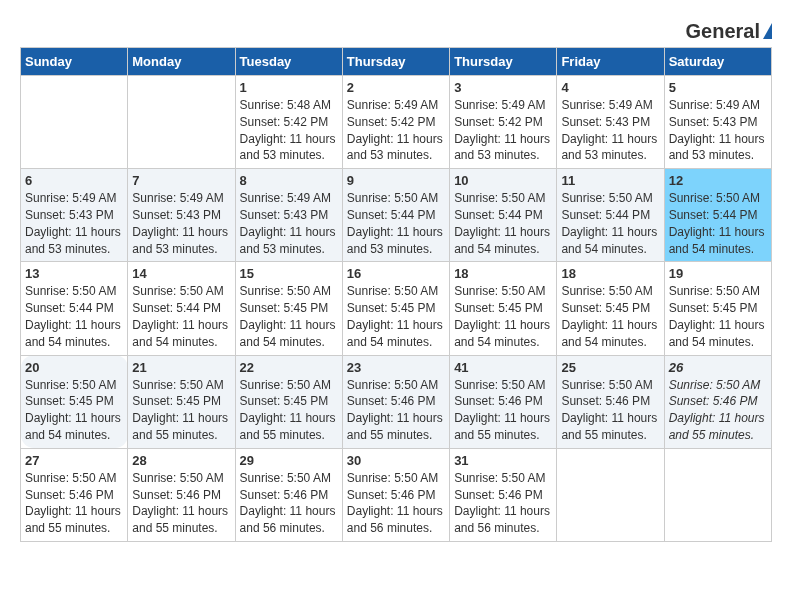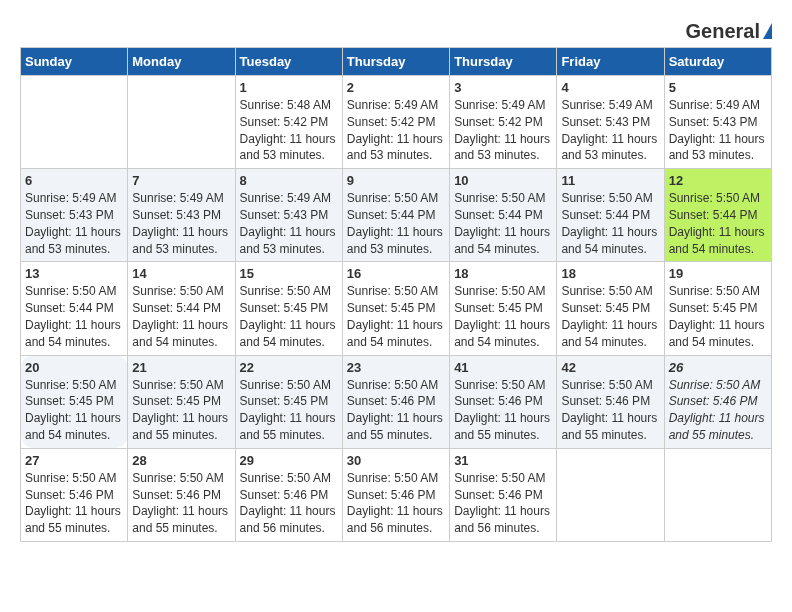--- a/index.html
+++ b/index.html
@@ -168,21 +168,21 @@
           <div class="day-info" style="white-space: pre-line;">Sunrise: 5:50 AM
 Sunset: 5:44 PM
 Daylight: 11 hours and 54 minutes.</div>
         </td>
         <td style="background: rgb(240, 244, 248);">
           <span class="day-number">11</span>
           <div class="day-info" style="white-space: pre-line;">Sunrise: 5:50 AM
 Sunset: 5:44 PM
 Daylight: 11 hours and 54 minutes.</div>
         </td>
-        <td style="background: #bef264;">
+        <td style="background: #7dd3fc;">
           <span class="day-number">12</span>
           <div class="day-info" style="white-space: pre-line;">Sunrise: 5:50 AM
 Sunset: 5:44 PM
 Daylight: 11 hours and 54 minutes.</div>
         </td>
       </tr>
       <tr>
         <td>
           <span class="day-number">13</span>
           <div class="day-info" style="white-space: pre-line;">Sunrise: 5:50 AM
@@ -251,21 +251,21 @@
 Sunset: 5:46 PM
 Daylight: 11 hours and 55 minutes.</div>
         </td>
         <td style="background: rgb(240, 244, 248);">
           <span class="day-number">41</span>
           <div class="day-info" style="white-space: pre-line;">Sunrise: 5:50 AM
 Sunset: 5:46 PM
 Daylight: 11 hours and 55 minutes.</div>
         </td>
         <td style="background: rgb(240, 244, 248);">
-          <span class="day-number">42</span>
+          <span class="day-number">25</span>
           <div class="day-info" style="white-space: pre-line;">Sunrise: 5:50 AM
 Sunset: 5:46 PM
 Daylight: 11 hours and 55 minutes.</div>
         </td>
         <td style="background: rgb(240, 244, 248); font-style: italic;">
           <span class="day-number">26</span>
           <div class="day-info" style="white-space: pre-line;">Sunrise: 5:50 AM
 Sunset: 5:46 PM
 Daylight: 11 hours and 55 minutes.</div>
         </td>

